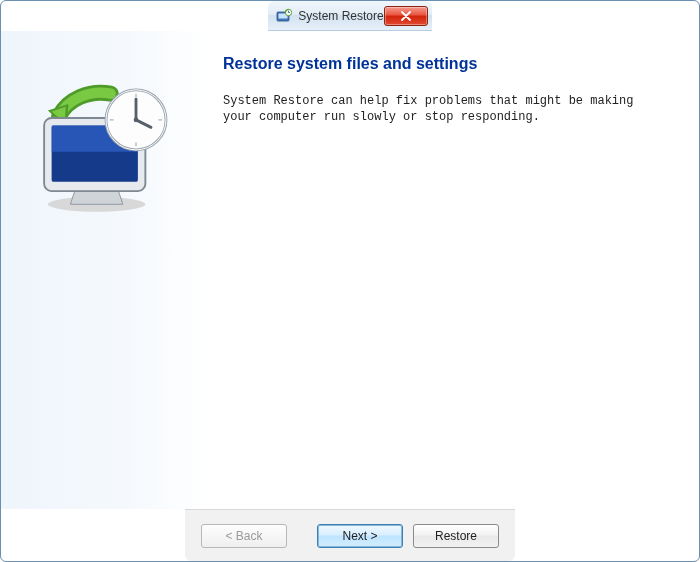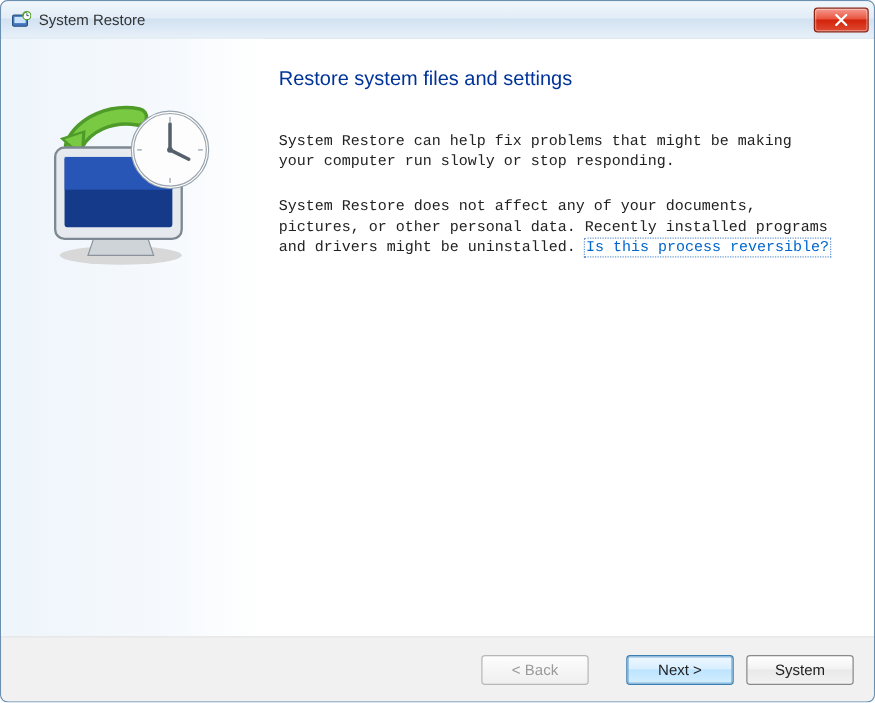--- a/index.html
+++ b/index.html
@@ -12,20 +12,21 @@
       overflow: hidden;
     }
     .window {
       width: 700px;
       height: 562px;
       border: 1px solid #6b8fb0;
       border-radius: 6px;
       display: flex;
       flex-direction: column;
       background: #fff;
+      align-items: center;
     }
     .titlebar {
       height: 30px;
       background: linear-gradient(to bottom, #f0f6fb 0%, #e3edf7 45%, #d2e2f1 50%, #e7f0f9 100%);
       border-bottom: 1px solid #b8cde0;
       display: flex;
       align-items: center;
       padding: 0 4px 0 8px;
       border-radius: 6px 6px 0 0;
     }
@@ -67,22 +68,22 @@
     }
     .restore-illustration { width: 150px; height: 150px; }
     .main {
       flex: 1;
       padding: 24px 30px 10px 12px;
       color: #1b1b1b;
     }
     .heading {
       font-size: 16px;
       color: #003399;
-      font-weight: 400;
-      margin-bottom: 32px;
+      font-weight: 700;
+      margin-bottom: 20px;
     }
     .para {
       font-size: 12px;
       line-height: 1.35;
       color: #222;
       margin-bottom: 20px;
       font-family: Liberation Mono, monospace;
     }
     .inline-text { white-space: pre-wrap; }
     .help-link {
@@ -177,25 +178,22 @@
             <line x1="84" y1="50" x2="88" y2="50"></line>
             <line x1="136" y1="50" x2="140" y2="50"></line>
           </g>
         </svg>
       </span>
     </div>
 
     <div class="main">
       <h1 class="heading">Restore system files and settings</h1>
       <p class="para">System Restore can help fix problems that might be making your computer run slowly or stop responding.</p>
-      <p class="para">
-        <span class="inline-text">System Restore does not affect any of your documents, pictures, or other personal data. Recently installed programs and drivers might be uninstalled. </span><a class="help-link">Is this process reversible?</a>
-      </p>
     </div>
   </div>
 
   <div class="footer">
     <button class="wiz-btn" disabled="">&lt; Back</button>
     <button class="wiz-btn default">Next &gt;</button>
-    <button class="wiz-btn">System</button>
+    <button class="wiz-btn">Restore</button>
   </div>
 
 </div>
 
 </body></html>

